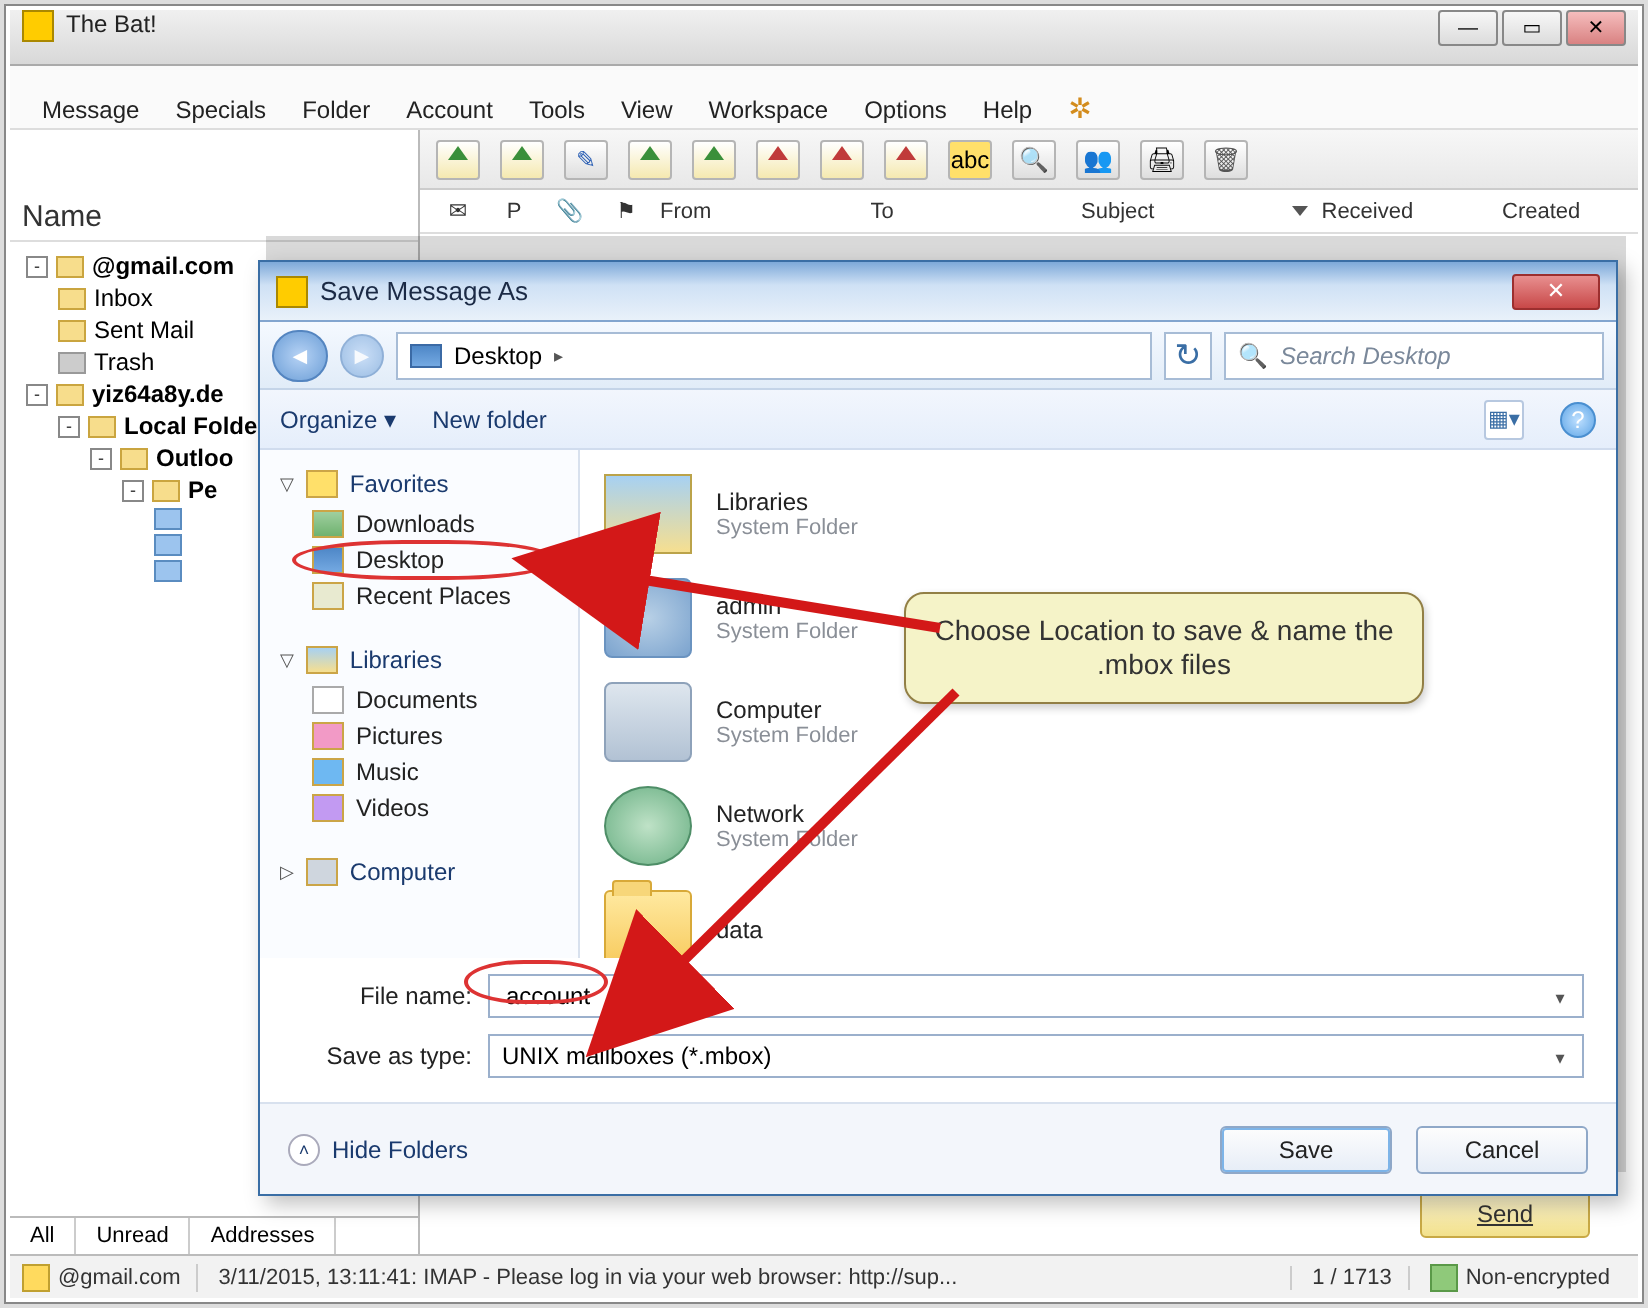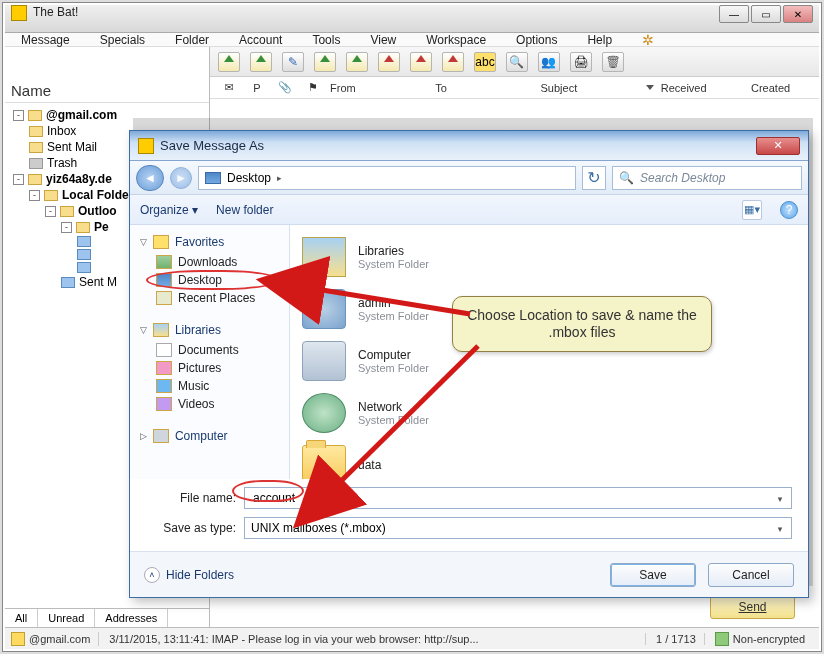--- a/index.html
+++ b/index.html
@@ -11,21 +11,21 @@
 
 
 .titlebar { height: 28px; background: linear-gradient(to bottom, #f0f0f0, #d8d8d8); display: flex; padding: 0 6px; border-bottom: 1px solid #aaa; }
 .titlebar .app-icon { width: 16px; height: 16px; background: #ffcc00; border: 1px solid #aa8800; margin-right: 6px; }
 .titlebar .title-text { font-size: 12px; color: #222; flex: 1; }
 .win-btns { display: flex; gap: 2px; }
 .win-btn { width: 30px; height: 18px; background: linear-gradient(to bottom,#f7f7f7,#dcdcdc); border: 1px solid #888; font-size: 10px; display:flex; align-items:center; justify-content:center; border-radius:2px; }
 .win-btn.close { background: linear-gradient(to bottom,#f5bdbd,#d98282); }
 
 
-.menubar { height: 14px; background: #fafafa; display: flex; align-items: center; gap: 14px; padding: 0 8px; font-size: 12px; color: #222; border-bottom: 1px solid #ddd; }
+.menubar { height: 32px; background: #fafafa; display: flex; align-items: flex-end; gap: 2px; padding: 0 8px; font-size: 12px; color: #222; border-bottom: 1px solid #ddd; }
 .menubar span { padding: 2px 8px; cursor: default; }
 .menubar .gear { color:#d38c1d; font-size:14px; }
 
 
 .main-body { flex: 1; display: flex; overflow: hidden; }
 .left-pane { width: 205px; border-right: 1px solid #bbb; display:flex; flex-direction:column; font-size:12px; background:#fff; }
 .left-header { padding: 3px 6px; font-size:15px; color:#333; border-bottom:1px solid #ddd;margin-top:32px; }
 .tree { flex:1; overflow:auto; padding: 4px 2px; }
 .tree-row { display:flex; align-items:center; gap:4px; padding: 1px 0; white-space:nowrap; }
 .tree-ind0{padding-left:6px}.tree-ind1{padding-left:22px}.tree-ind2{padding-left:38px}.tree-ind3{padding-left:54px}.tree-ind4{padding-left:70px}
@@ -206,24 +206,20 @@
             </div>
         <div class="tree-row tree-ind4">
               <span class="ficon blue"></span>
             </div>
         <div class="tree-row tree-ind4">
               <span class="ficon blue"></span>
             </div>
         <div class="tree-row tree-ind4">
               <span class="ficon blue"></span>
             </div>
-        <div class="tree-row tree-ind3">
-              <span class="ficon blue"></span>
-              <span>Sent M</span>
-            </div>
       </div>
       <div class="left-tabs">
         <span>All</span>
         <span>Unread</span>
         <span>Addresses</span>
       </div>
     </div>
 
     <div class="right-pane">
       <div class="toolbar">

